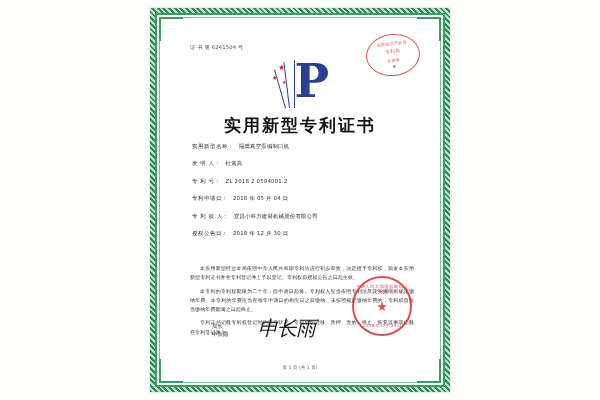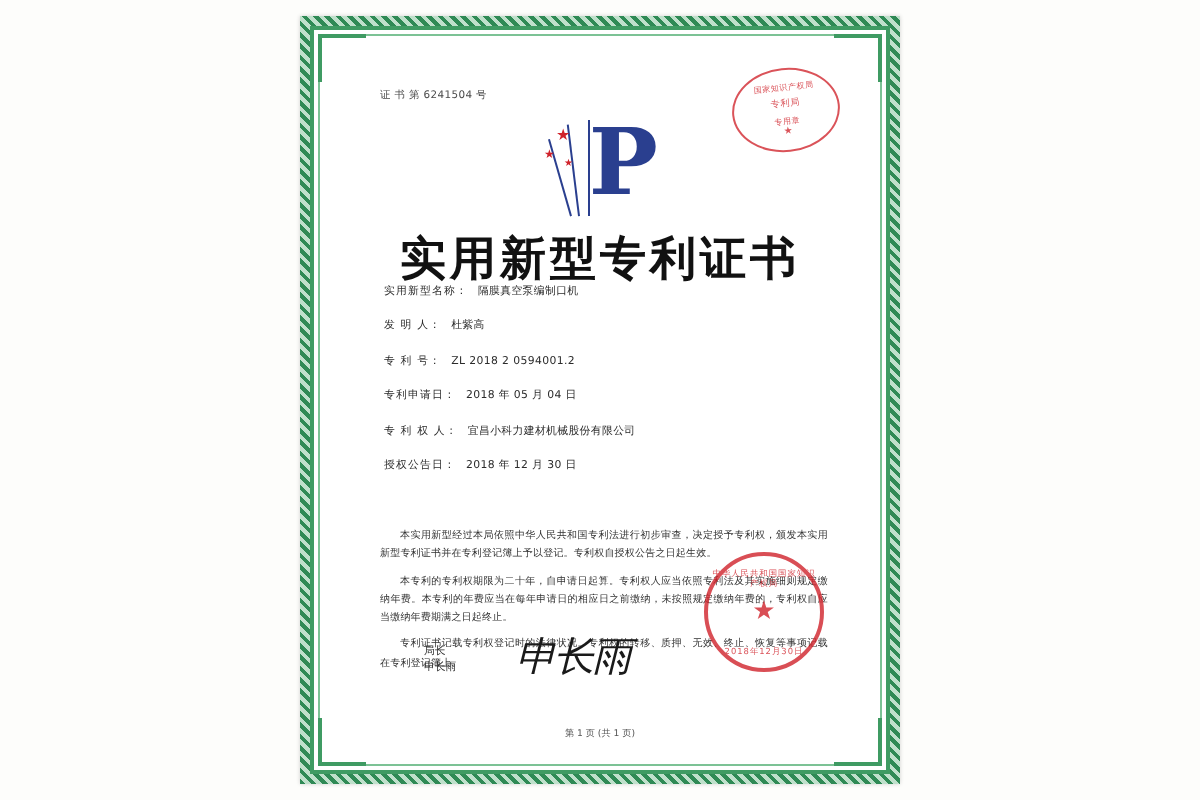--- a/index.html
+++ b/index.html
@@ -103,21 +103,21 @@
     color:#d0232b;font-size:8px;line-height:8px;
   }
   .star-red.s2{left:3px;top:16px;font-size:6px;}
   .star-red.s3{left:13px;top:20px;font-size:5px;}
 
   .title{
     position:absolute;left:0;right:0;top:92px;
     text-align:center;
     font-family:"DejaVu Serif","Liberation Serif",serif;
     font-weight:700;
-    font-size:23px;
+    font-size:17px;
     color:#111;
     letter-spacing:2px;
   }
 
   .fields{
     position:absolute;left:26px;right:22px;top:122px;
     font-size:5.4px;color:#333;
     line-height:1.1;
   }
   .field{

